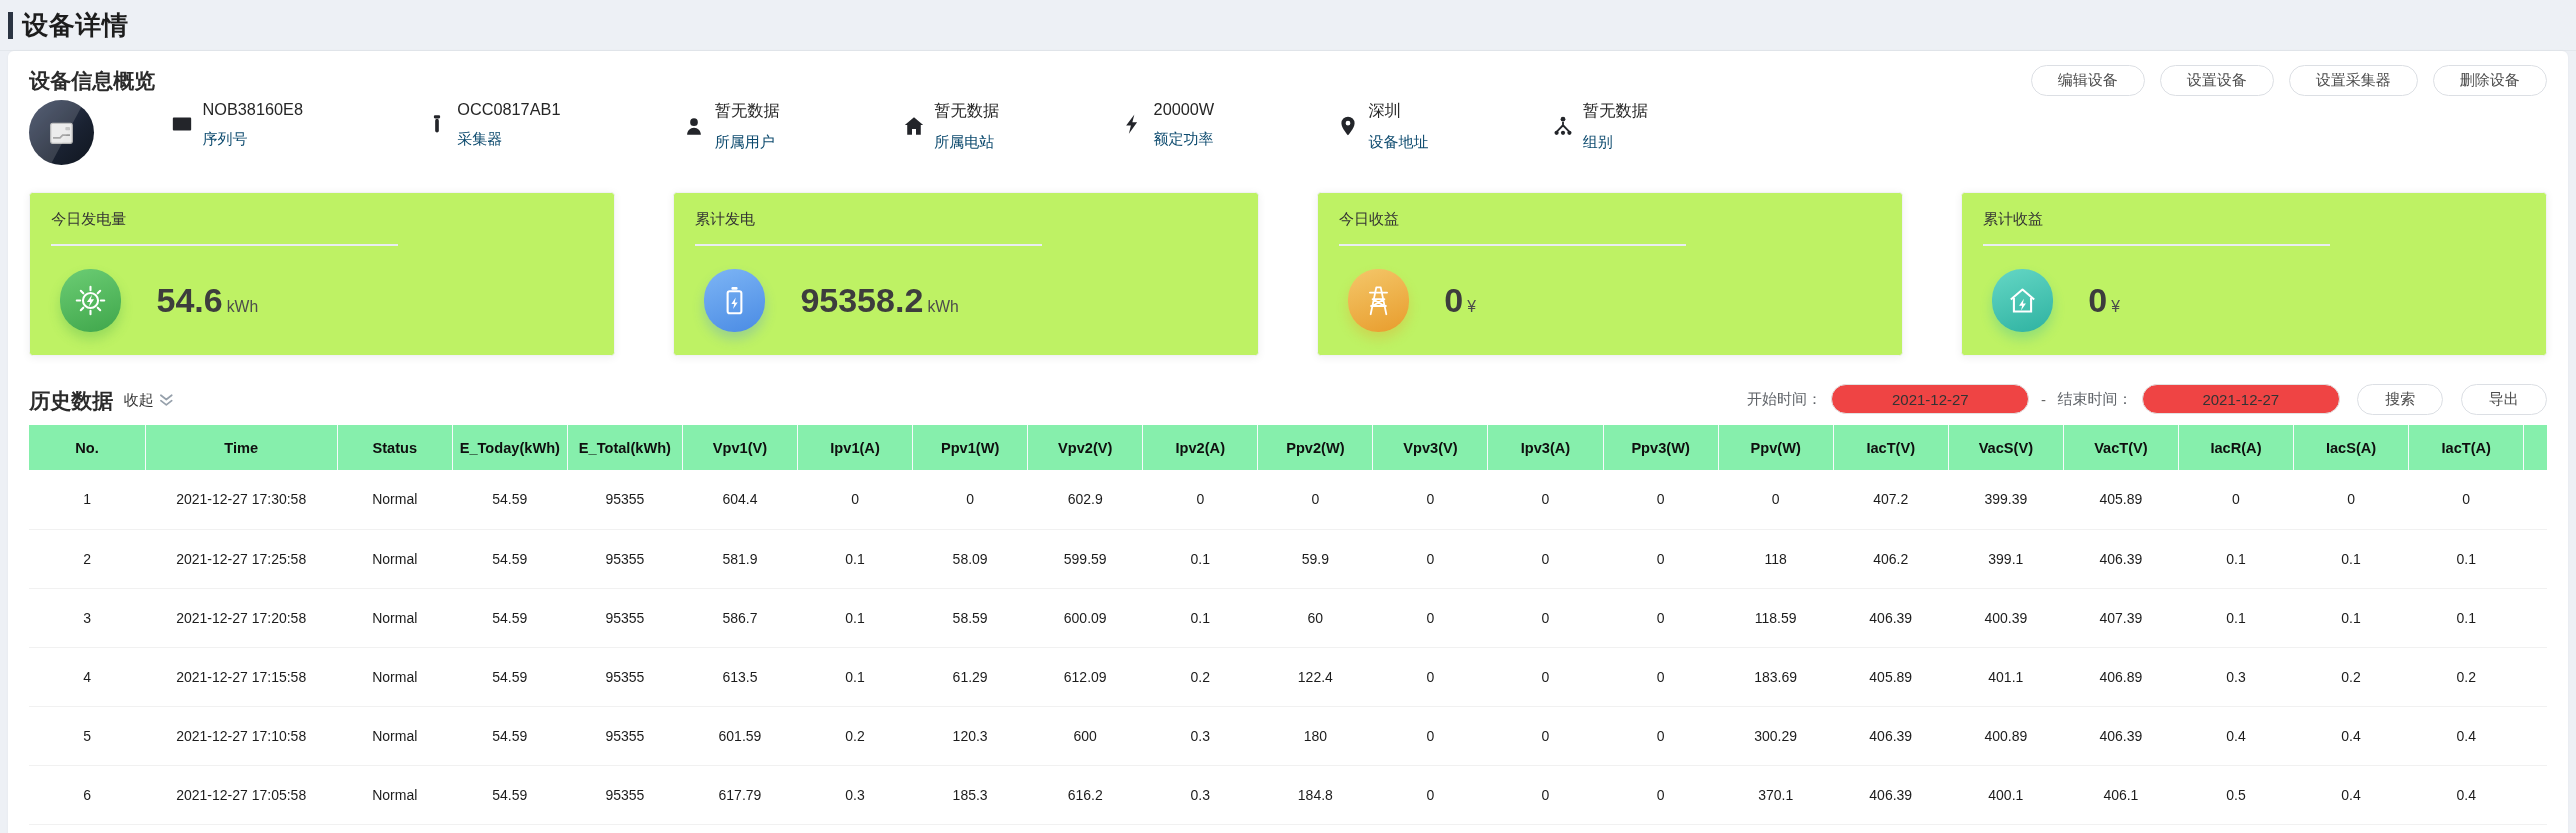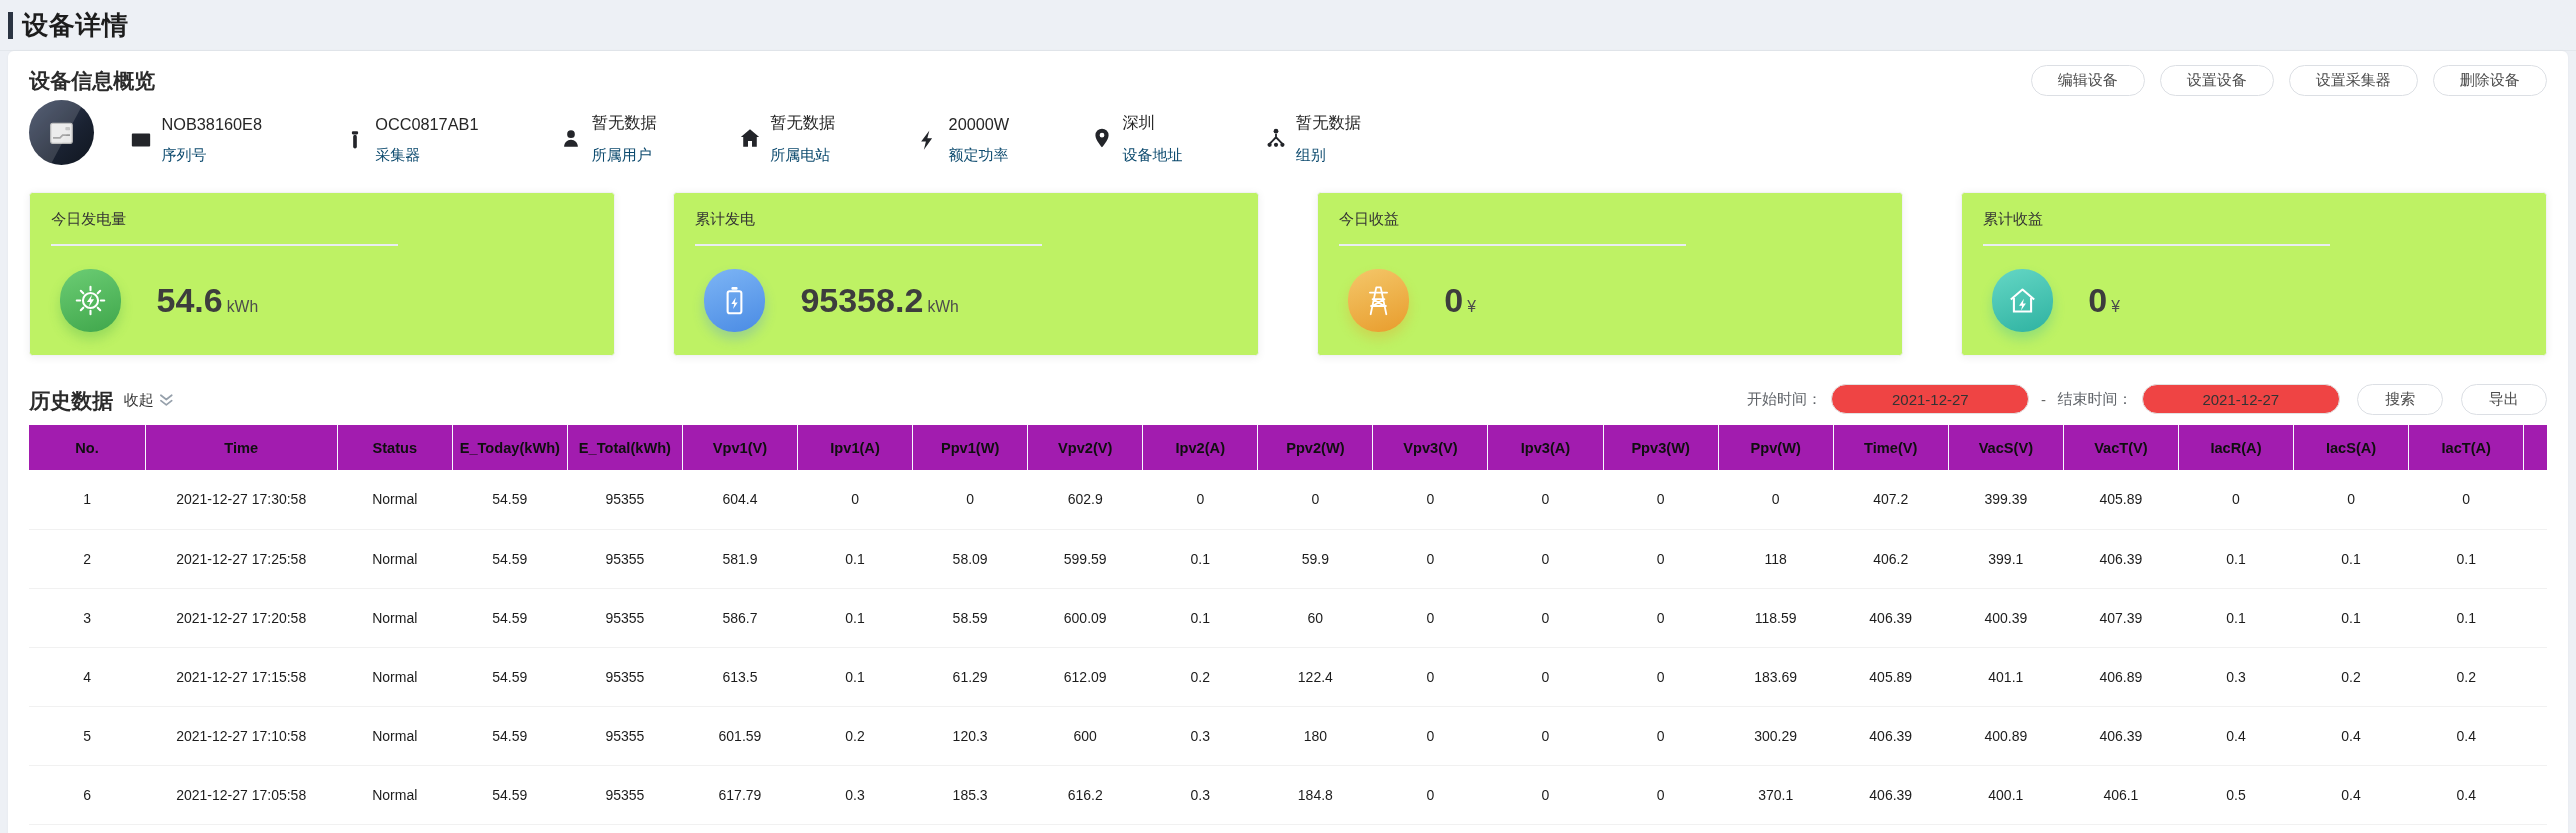--- a/index.html
+++ b/index.html
@@ -17,21 +17,21 @@
     box-shadow:0 0.6px 2.3px rgba(0,0,0,.05); }
 
   .ov-head { margin-top:14px; display:flex; justify-content:space-between; align-items:center; }
   .section-title { font-size:21px; font-weight:bold; color:#2b2b2b; }
   .actions { display:flex; gap:15px; }
   .pill-btn { height:31px; padding:0 26px; background:#fff; border:1.2px solid #dcdfe4;
     border-radius:16.3px; font-size:15px; color:#4d4d4d; cursor:pointer;
     font-family:"Liberation Sans", sans-serif; display:flex; align-items:center; }
 
   
-  .device-row { margin-top:3.5px; display:flex; align-items:flex-end; }
+  .device-row { margin-top:3.5px; display:flex; align-items:flex-start;gap:41px; }
   .avatar { width:65px; height:65px; border-radius:50%; flex:none; margin-right:36px;
     background:linear-gradient(135deg,#3a4660 0%,#1a2232 60%,#10161f 100%);
     display:flex; align-items:center; justify-content:center; position:relative; overflow:hidden; }
   .avatar::after { content:""; position:absolute; left:-30%; top:-40%; width:90%; height:150%;
     background:rgba(255,255,255,.14); transform:rotate(28deg); }
   .avatar svg { width:37px; height:37px; }
   .info-item { display:flex; align-items:center; margin-right:82px; }
   .info-icon { width:22px; height:22px; color:#23252a; margin-right:9.3px; flex:none; }
   .info-icon svg { width:100%; height:100%; display:block; }
   .info-value { font-size:16.3px; color:#262626; }
@@ -60,21 +60,21 @@
   .filters { display:flex; align-items:center; }
   .filter-label { font-size:15px; color:#5f6368; }
   .date-pill { width:198px; height:30px; margin-left:9.3px; background:#ef4444; border:1.2px solid #e2e2e2;
     border-radius:15px; font-size:15px; color:#333; display:flex; align-items:center; justify-content:center; cursor:pointer; }
   .dash { font-size:15px; color:#666; margin:0 11.6px; }
   .filters .pill-btn { margin-left:17.5px; padding:0 27px; }
 
   
   .table-wrap { margin-top:10.5px; overflow:hidden; }
   table { width:100%; border-collapse:collapse; table-layout:fixed; }
-  thead th { background:#a21caf; height:45px; font-size:14.6px; font-weight:bold; color:#0f0f0f;
+  thead th { background:#86efac; height:45px; font-size:14.6px; font-weight:bold; color:#0f0f0f;
     text-align:center; border-right:1.2px solid #f7fafd; }
   thead th:last-child { border-right:none; }
   tbody td { height:59px; background:#fff; font-size:14px; color:#1c1c1c; text-align:center;
     border-bottom:1.2px solid #f1f1f1; }
 </style>
 </head>
 <body>
 
 <div class="topbar">
   <div class="accent-bar"></div>
@@ -305,21 +305,21 @@
             <th>Vpv1(V)</th>
             <th>Ipv1(A)</th>
             <th>Ppv1(W)</th>
             <th>Vpv2(V)</th>
             <th>Ipv2(A)</th>
             <th>Ppv2(W)</th>
             <th>Vpv3(V)</th>
             <th>Ipv3(A)</th>
             <th>Ppv3(W)</th>
             <th>Ppv(W)</th>
-            <th>Time(V)</th>
+            <th>IacT(V)</th>
             <th>VacS(V)</th>
             <th>VacT(V)</th>
             <th>IacR(A)</th>
             <th>IacS(A)</th>
             <th>IacT(A)</th>
             <th></th>
           </tr>
         </thead>
       <tbody>
           <tr>

